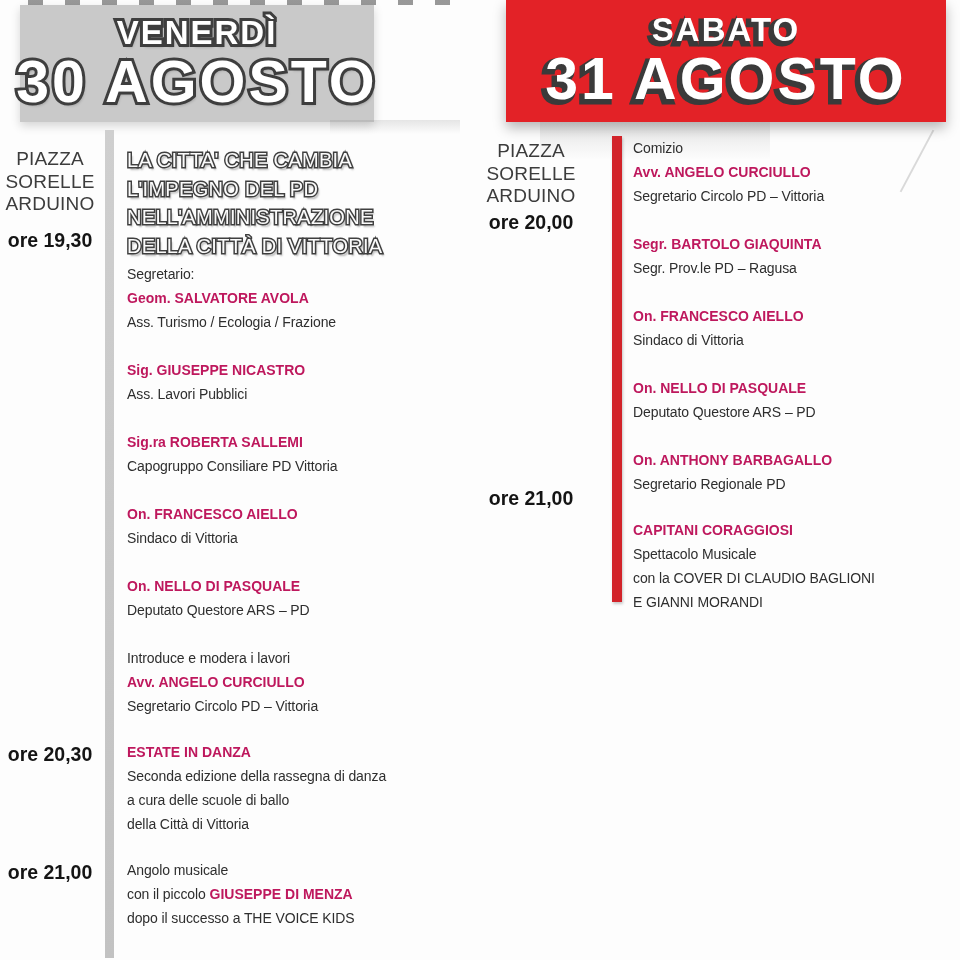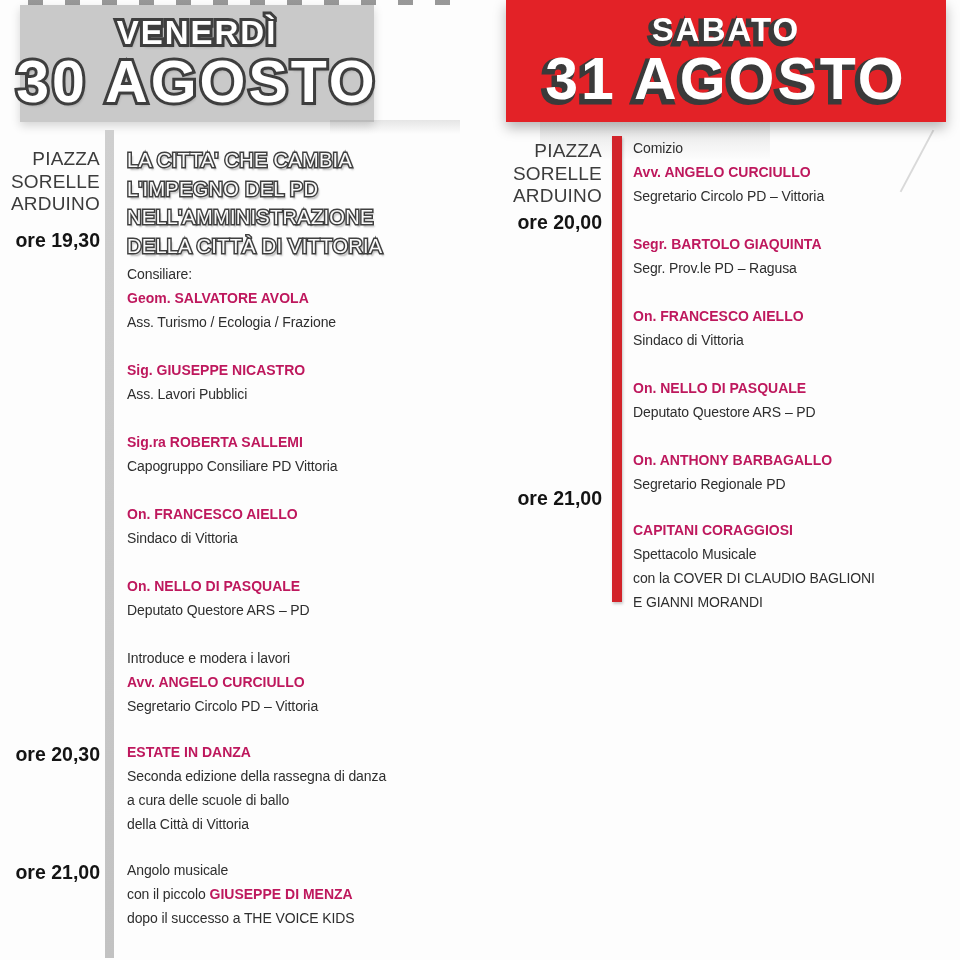--- a/index.html
+++ b/index.html
@@ -36,21 +36,21 @@
       background:rgba(0,0,0,0.14);transform:rotate(28deg);}
 
   
   .vbar{position:absolute;}
   .bar-gray{left:105px;top:130px;width:9px;height:828px;
             background:linear-gradient(180deg,#cfcfcf,#c2c2c2);}
   .bar-red{left:612px;top:136px;width:10px;height:466px;background:#d2232a;
            box-shadow:1px 2px 3px rgba(0,0,0,0.22);}
 
   
-  .gutter{position:absolute;text-align:right;}
+  .gutter{position:absolute;text-align:center;}
   .g-left{left:0;width:100px;}
   .g-right{left:460px;width:142px;}
   .venue-line{font-size:19px;line-height:22.5px;letter-spacing:.2px;color:#3c3c3c;white-space:nowrap;}
   .time{font-size:19.5px;line-height:24px;font-weight:700;color:#141414;white-space:nowrap;}
 
   
   .block{position:absolute;}
   .c-left{left:127px;}
   .c-right{left:633px;}
   .line{font-size:14px;line-height:24px;color:#2e2e2e;letter-spacing:-.1px;white-space:nowrap;}
@@ -125,21 +125,21 @@
       <span class="txt-stroke">NELL'AMMINISTRAZIONE</span>
       <span class="txt-fill">NELL'AMMINISTRAZIONE</span>
     </div>
     <div class="otl">
       <span class="txt-stroke">DELLA CITTÀ DI VITTORIA</span>
       <span class="txt-fill">DELLA CITTÀ DI VITTORIA</span>
     </div>
   </div>
 
   <div class="block c-left" style="top:262px">
-    <div class="line">Consiliare:</div>
+    <div class="line">Segretario:</div>
     <div class="line b">Geom. SALVATORE AVOLA</div>
     <div class="line">Ass. Turismo / Ecologia / Frazione</div>
   </div>
 
   <div class="block c-left" style="top:358px">
     <div class="line b">Sig. GIUSEPPE NICASTRO</div>
     <div class="line">Ass. Lavori Pubblici</div>
   </div>
 
   <div class="block c-left" style="top:430px">

